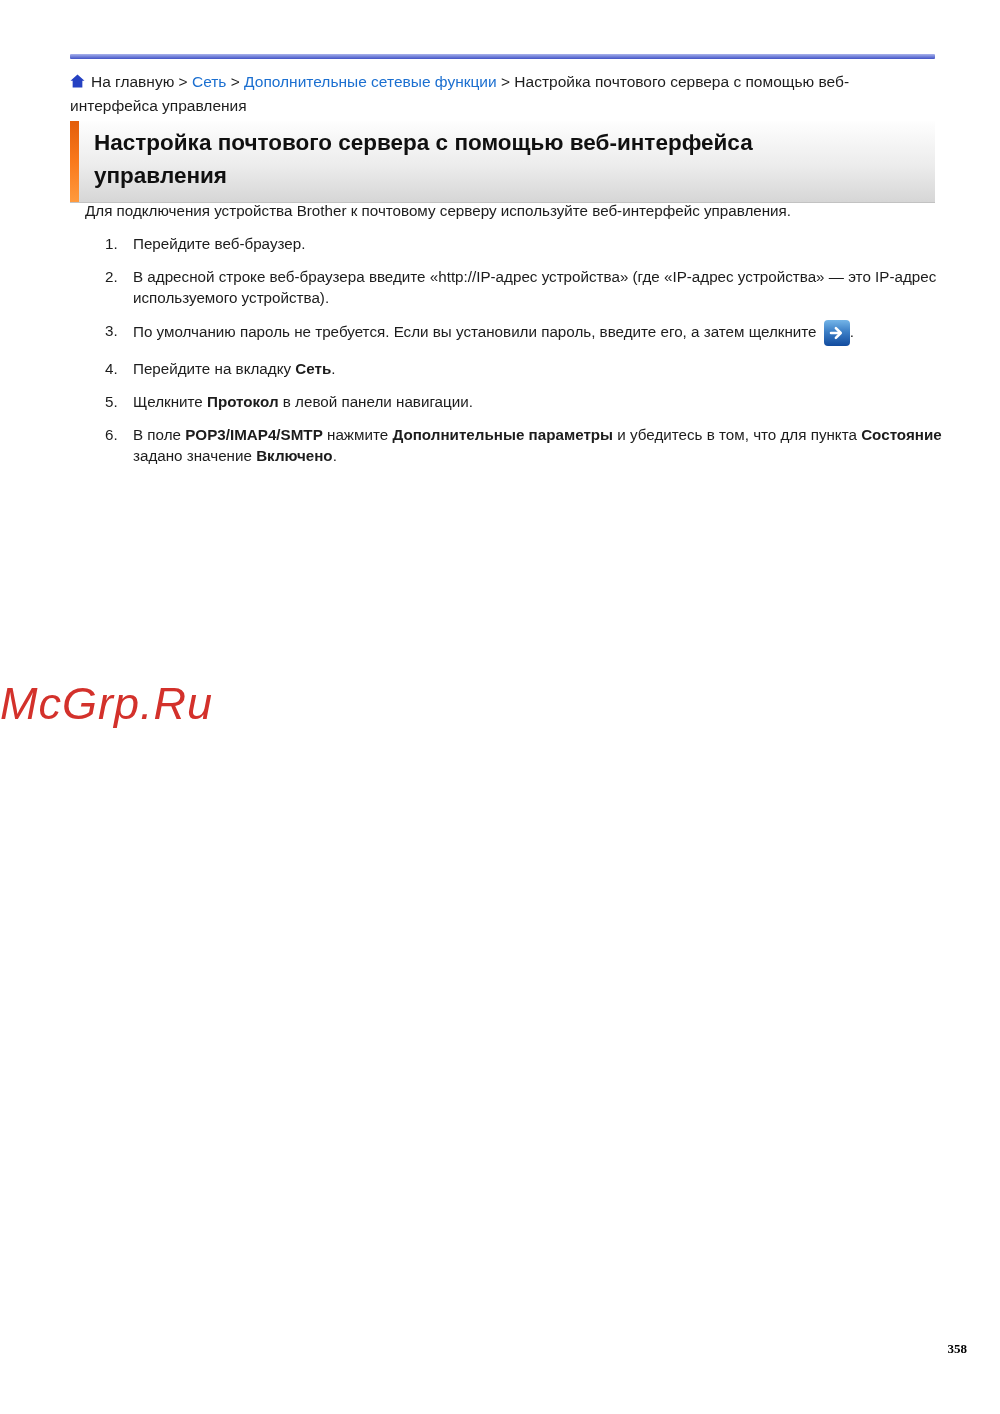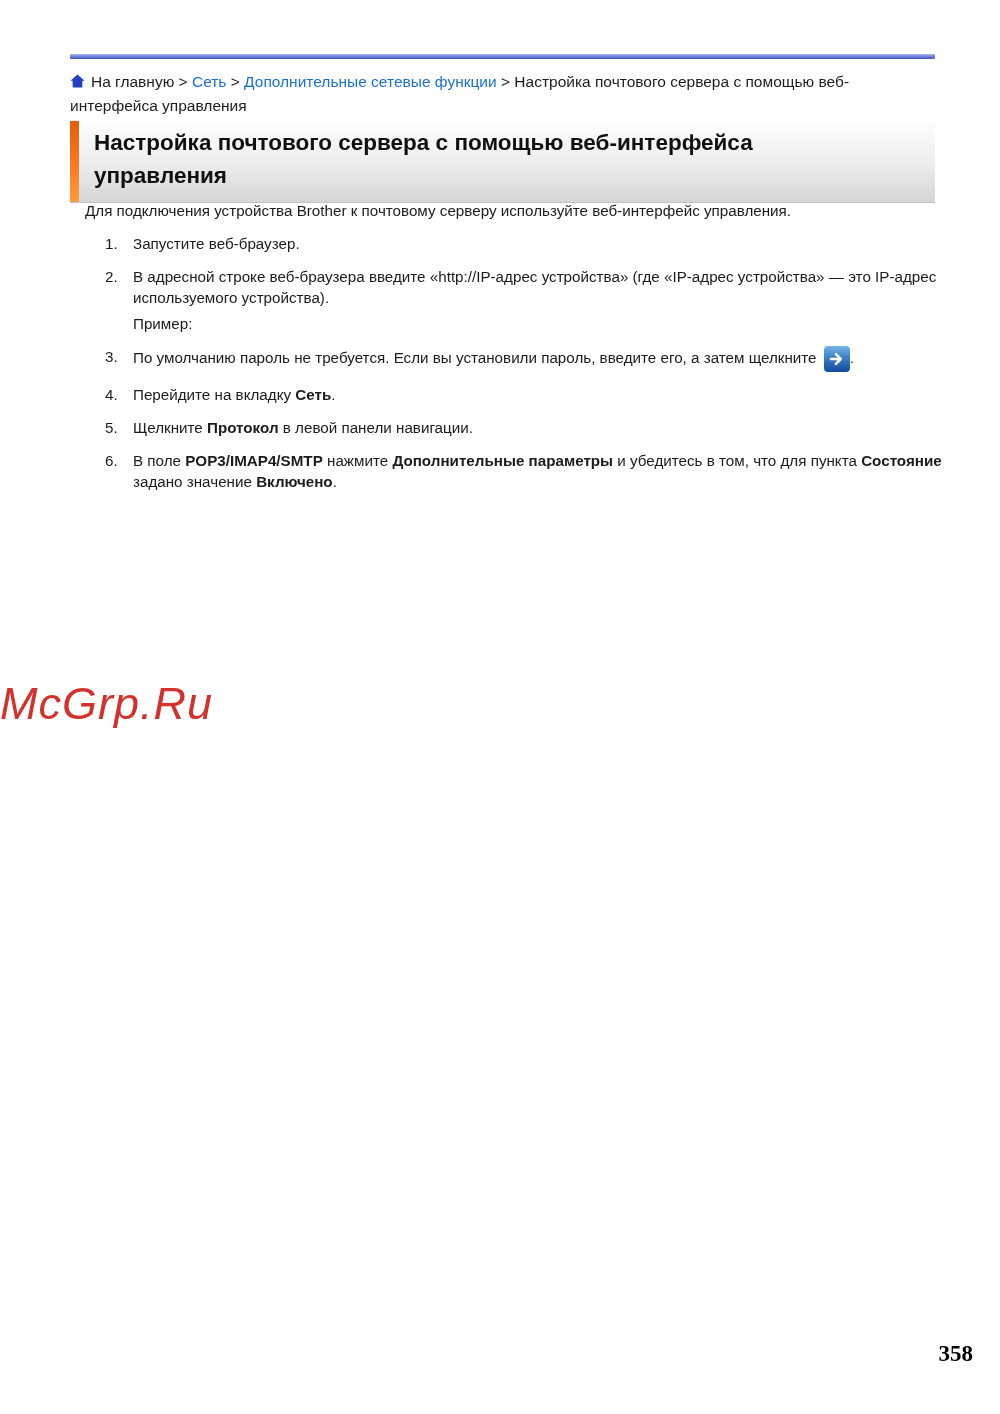--- a/index.html
+++ b/index.html
@@ -60,23 +60,23 @@
     vertical-align:middle;margin-left:3px;
   }
   
   .watermark{
     position:absolute;left:0;top:678px;width:100%;
     text-align:left;font-style:italic;
     font-size:45px;letter-spacing:1px;color:#d3312b;
   }
   
   .page-number{
-    position:absolute;right:68px;top:1341px;
+    position:absolute;right:74px;top:1341px;
     font-family:"Liberation Serif",serif;
-    font-size:23px;font-weight:700;color:#000000;
+    font-size:13px;font-weight:700;color:#000000;
   }
 </style>
 </head>
 <body>
 
 <div class="page">
 
   <div class="top-rule"></div>
 
   <div class="breadcrumb">
@@ -89,28 +89,27 @@
     <div class="title-accent"></div>
     <div class="title-text">Настройка почтового сервера с помощью веб-интерфейса управления</div>
   </div>
 
   <div class="content">
     <p class="intro">Для подключения устройства Brother к почтовому серверу используйте веб-интерфейс управления.</p>
     <div class="steps">
         <div class="step">
           <span class="step-num">1.</span>
           <div class="step-body">
-            <div><span>Запустите веб-браузер.</span></div>
+            <div><span>Перейдите веб-браузер.</span></div>
           </div>
         </div>
         <div class="step">
           <span class="step-num">2.</span>
           <div class="step-body">
             <div><span>В адресной строке веб-браузера введите «http://IP-адрес устройства» (где «IP-адрес устройства» — это IP-адрес используемого устройства).</span></div>
-            <div class="sub-line">Пример:</div>
           </div>
         </div>
         <div class="step">
           <span class="step-num">3.</span>
           <div class="step-body">
             <div><span>По умолчанию пароль не требуется. Если вы установили пароль, введите его, а затем щелкните </span><span class="arrow-icon">
                 <svg viewBox="0 0 24 24" width="18" height="18">
                   <path d="M4 12h12M10.5 5.5 17 12l-6.5 18.5" fill="none" stroke="none"></path>
                   <path d="M4 12h12" fill="none" stroke="#ffffff" stroke-width="3.4" stroke-linecap="round"></path>
                   <path d="M10.5 5.5 17 12l-6.5 6.5" fill="none" stroke="#ffffff" stroke-width="3.4" stroke-linecap="round" stroke-linejoin="round"></path>

